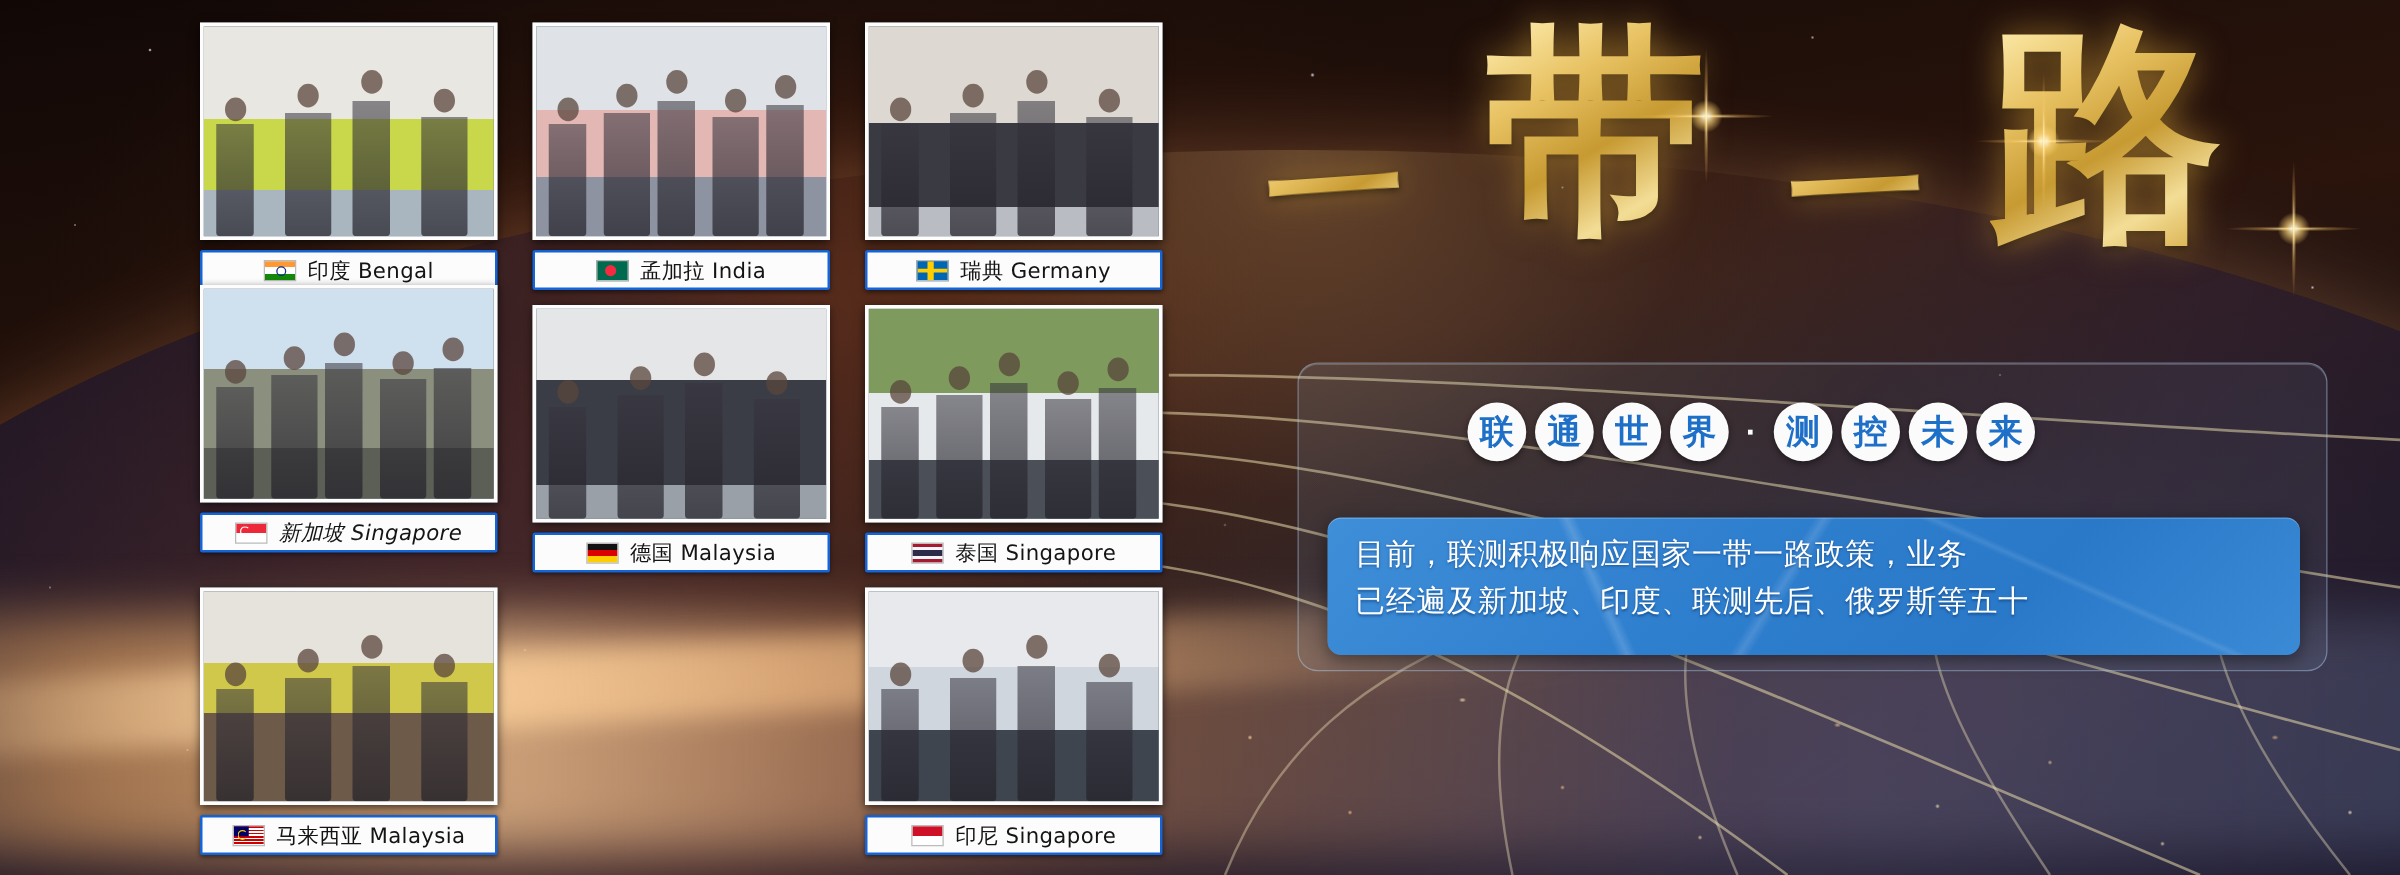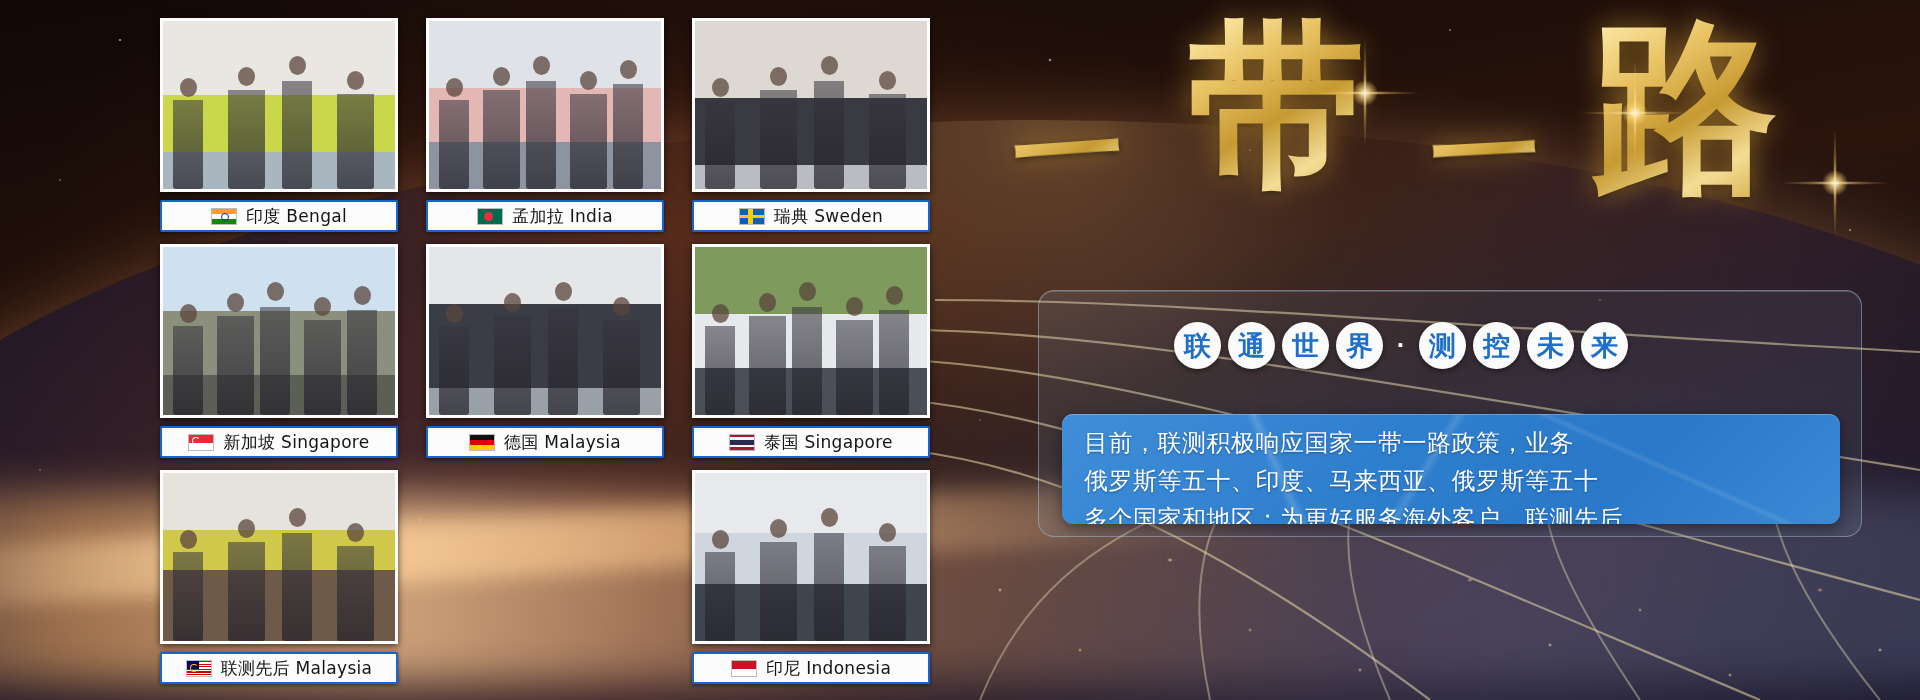--- a/index.html
+++ b/index.html
@@ -232,24 +232,24 @@
             <div style="position: absolute; bottom: 0px; width: 37px; height: 115px; left: 64.5px; background: linear-gradient(rgba(40, 38, 45, 0) 0px, rgba(40, 38, 45, 0) 14%, rgba(55, 52, 62, 0.55) 14%, rgba(35, 33, 42, 0.72) 100%); border-radius: 14px 14px 3px 3px;"></div>
             <div style="position: absolute; width: 17px; height: 19px; border-radius: 50%; left: 75px; bottom: 103px; background: rgba(90, 70, 60, 0.75);"></div>
             <div style="position: absolute; bottom: 0px; width: 30px; height: 126px; left: 119px; background: linear-gradient(rgba(40, 38, 45, 0) 0px, rgba(40, 38, 45, 0) 14%, rgba(55, 52, 62, 0.55) 14%, rgba(35, 33, 42, 0.72) 100%); border-radius: 14px 14px 3px 3px;"></div>
             <div style="position: absolute; width: 17px; height: 19px; border-radius: 50%; left: 126px; bottom: 114px; background: rgba(90, 70, 60, 0.75);"></div>
             <div style="position: absolute; bottom: 0px; width: 37px; height: 111px; left: 173.5px; background: linear-gradient(rgba(40, 38, 45, 0) 0px, rgba(40, 38, 45, 0) 14%, rgba(55, 52, 62, 0.55) 14%, rgba(35, 33, 42, 0.72) 100%); border-radius: 14px 14px 3px 3px;"></div>
             <div style="position: absolute; width: 17px; height: 19px; border-radius: 50%; left: 184px; bottom: 99px; background: rgba(90, 70, 60, 0.75);"></div>
           </div>
         </div>
         <div class="label">
           <span class="flag f-se"></span>
-          <span class="txt">瑞典 Sweden</span>
-        </div>
-      </div>
-      <div class="cell" style="left: 0px; top: 226px;">
+          <span class="txt">瑞典 Germany</span>
+        </div>
+      </div>
+      <div class="cell" style="left: 0px; top: 210px; font-style: italic;">
         <div class="photo">
           <div class="scene" style="background: linear-gradient(rgb(207, 224, 238) 0px, rgb(207, 224, 238) 38%, rgb(138, 143, 126) 38%, rgb(138, 143, 126) 76%, rgb(91, 95, 85) 76%);">
             <div style="position: absolute; bottom: 0px; width: 30px; height: 104px; left: 10px; background: linear-gradient(rgba(40, 38, 45, 0) 0px, rgba(40, 38, 45, 0) 14%, rgba(55, 52, 62, 0.55) 14%, rgba(35, 33, 42, 0.72) 100%); border-radius: 14px 14px 3px 3px;"></div>
             <div style="position: absolute; width: 17px; height: 19px; border-radius: 50%; left: 17px; bottom: 92px; background: rgba(90, 70, 60, 0.75);"></div>
             <div style="position: absolute; bottom: 0px; width: 37px; height: 115px; left: 53.6px; background: linear-gradient(rgba(40, 38, 45, 0) 0px, rgba(40, 38, 45, 0) 14%, rgba(55, 52, 62, 0.55) 14%, rgba(35, 33, 42, 0.72) 100%); border-radius: 14px 14px 3px 3px;"></div>
             <div style="position: absolute; width: 17px; height: 19px; border-radius: 50%; left: 64.1px; bottom: 103px; background: rgba(90, 70, 60, 0.75);"></div>
             <div style="position: absolute; bottom: 0px; width: 30px; height: 126px; left: 97.2px; background: linear-gradient(rgba(40, 38, 45, 0) 0px, rgba(40, 38, 45, 0) 14%, rgba(55, 52, 62, 0.55) 14%, rgba(35, 33, 42, 0.72) 100%); border-radius: 14px 14px 3px 3px;"></div>
             <div style="position: absolute; width: 17px; height: 19px; border-radius: 50%; left: 104.2px; bottom: 114px; background: rgba(90, 70, 60, 0.75);"></div>
             <div style="position: absolute; bottom: 0px; width: 37px; height: 111px; left: 140.8px; background: linear-gradient(rgba(40, 38, 45, 0) 0px, rgba(40, 38, 45, 0) 14%, rgba(55, 52, 62, 0.55) 14%, rgba(35, 33, 42, 0.72) 100%); border-radius: 14px 14px 3px 3px;"></div>
             <div style="position: absolute; width: 17px; height: 19px; border-radius: 50%; left: 151.3px; bottom: 99px; background: rgba(90, 70, 60, 0.75);"></div>
@@ -308,39 +308,39 @@
             <div style="position: absolute; bottom: 0px; width: 37px; height: 115px; left: 64.5px; background: linear-gradient(rgba(40, 38, 45, 0) 0px, rgba(40, 38, 45, 0) 14%, rgba(55, 52, 62, 0.55) 14%, rgba(35, 33, 42, 0.72) 100%); border-radius: 14px 14px 3px 3px;"></div>
             <div style="position: absolute; width: 17px; height: 19px; border-radius: 50%; left: 75px; bottom: 103px; background: rgba(90, 70, 60, 0.75);"></div>
             <div style="position: absolute; bottom: 0px; width: 30px; height: 126px; left: 119px; background: linear-gradient(rgba(40, 38, 45, 0) 0px, rgba(40, 38, 45, 0) 14%, rgba(55, 52, 62, 0.55) 14%, rgba(35, 33, 42, 0.72) 100%); border-radius: 14px 14px 3px 3px;"></div>
             <div style="position: absolute; width: 17px; height: 19px; border-radius: 50%; left: 126px; bottom: 114px; background: rgba(90, 70, 60, 0.75);"></div>
             <div style="position: absolute; bottom: 0px; width: 37px; height: 111px; left: 173.5px; background: linear-gradient(rgba(40, 38, 45, 0) 0px, rgba(40, 38, 45, 0) 14%, rgba(55, 52, 62, 0.55) 14%, rgba(35, 33, 42, 0.72) 100%); border-radius: 14px 14px 3px 3px;"></div>
             <div style="position: absolute; width: 17px; height: 19px; border-radius: 50%; left: 184px; bottom: 99px; background: rgba(90, 70, 60, 0.75);"></div>
           </div>
         </div>
         <div class="label">
           <span class="flag f-my"></span>
-          <span class="txt">联测先后 Malaysia</span>
+          <span class="txt">马来西亚 Malaysia</span>
         </div>
       </div>
       <div class="cell" style="left: 532px; top: 452px;">
         <div class="photo">
           <div class="scene" style="background: linear-gradient(rgb(231, 233, 236) 0px, rgb(231, 233, 236) 36%, rgb(207, 214, 221) 36%, rgb(207, 214, 221) 66%, rgb(63, 69, 78) 66%);">
             <div style="position: absolute; bottom: 0px; width: 30px; height: 104px; left: 10px; background: linear-gradient(rgba(40, 38, 45, 0) 0px, rgba(40, 38, 45, 0) 14%, rgba(55, 52, 62, 0.55) 14%, rgba(35, 33, 42, 0.72) 100%); border-radius: 14px 14px 3px 3px;"></div>
             <div style="position: absolute; width: 17px; height: 19px; border-radius: 50%; left: 17px; bottom: 92px; background: rgba(90, 70, 60, 0.75);"></div>
             <div style="position: absolute; bottom: 0px; width: 37px; height: 115px; left: 64.5px; background: linear-gradient(rgba(40, 38, 45, 0) 0px, rgba(40, 38, 45, 0) 14%, rgba(55, 52, 62, 0.55) 14%, rgba(35, 33, 42, 0.72) 100%); border-radius: 14px 14px 3px 3px;"></div>
             <div style="position: absolute; width: 17px; height: 19px; border-radius: 50%; left: 75px; bottom: 103px; background: rgba(90, 70, 60, 0.75);"></div>
             <div style="position: absolute; bottom: 0px; width: 30px; height: 126px; left: 119px; background: linear-gradient(rgba(40, 38, 45, 0) 0px, rgba(40, 38, 45, 0) 14%, rgba(55, 52, 62, 0.55) 14%, rgba(35, 33, 42, 0.72) 100%); border-radius: 14px 14px 3px 3px;"></div>
             <div style="position: absolute; width: 17px; height: 19px; border-radius: 50%; left: 126px; bottom: 114px; background: rgba(90, 70, 60, 0.75);"></div>
             <div style="position: absolute; bottom: 0px; width: 37px; height: 111px; left: 173.5px; background: linear-gradient(rgba(40, 38, 45, 0) 0px, rgba(40, 38, 45, 0) 14%, rgba(55, 52, 62, 0.55) 14%, rgba(35, 33, 42, 0.72) 100%); border-radius: 14px 14px 3px 3px;"></div>
             <div style="position: absolute; width: 17px; height: 19px; border-radius: 50%; left: 184px; bottom: 99px; background: rgba(90, 70, 60, 0.75);"></div>
           </div>
         </div>
         <div class="label">
           <span class="flag f-id"></span>
-          <span class="txt">印尼 Indonesia</span>
+          <span class="txt">印尼 Singapore</span>
         </div>
       </div>
     </div>
 
   <div id="calli">
     <span class="ch" style="left:-8px;top:88px;font-size:112px;transform:rotate(-4deg);">一</span>
     <span class="ch" style="left:168px;top:8px;font-size:178px;">带</span>
     <span class="ch" style="left:410px;top:90px;font-size:110px;transform:rotate(-3deg);">一</span>
     <span class="ch" style="left:572px;top:6px;font-size:186px;">路</span>
     <div class="sparkle" style="left:290px;top:30px;">
@@ -364,18 +364,17 @@
       <div class="dot">·</div>
       <div class="badge">测</div>
       <div class="badge">控</div>
       <div class="badge">未</div>
       <div class="badge">来</div>
     </div>
 
   <div id="bluecard">
     <div class="sheen"></div>
     <p>目前，联测积极响应国家一带一路政策，业务</p>
-    <p>俄罗斯等五十、印度、马来西亚、俄罗斯等五十</p>
-    <p>多个国家和地区；为更好服务海外客户，联测先后</p>
+    <p>已经遍及新加坡、印度、联测先后、俄罗斯等五十</p>
 
   </div>
 
 </div>
 
 </body></html>

